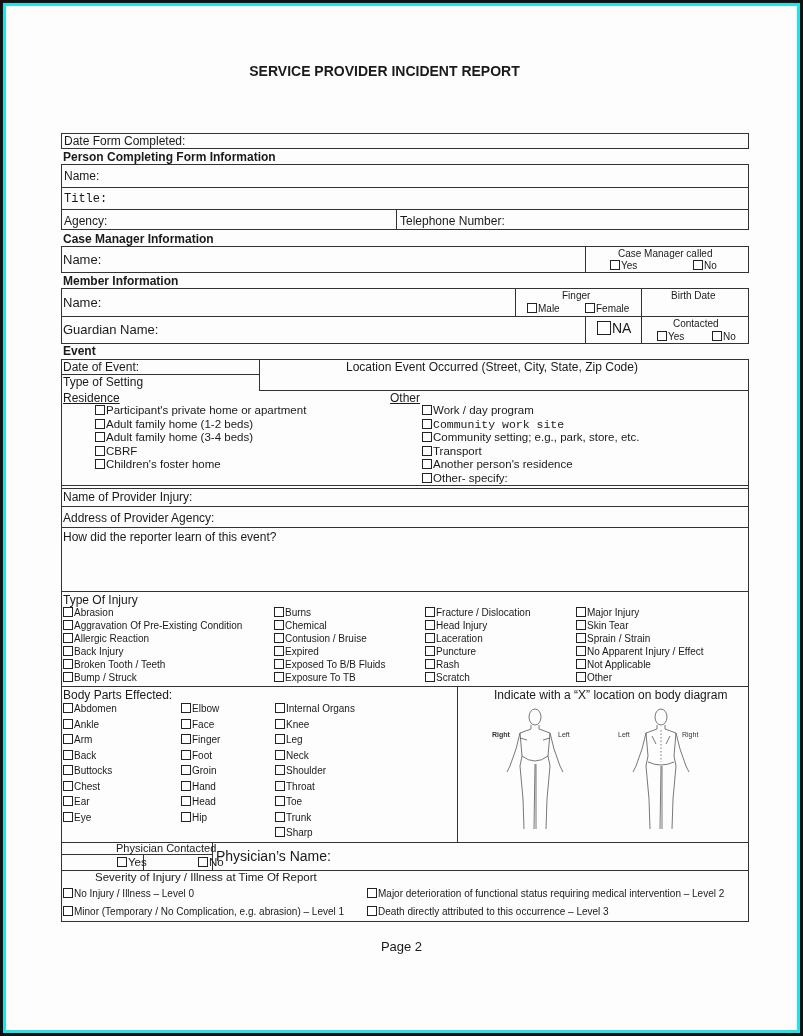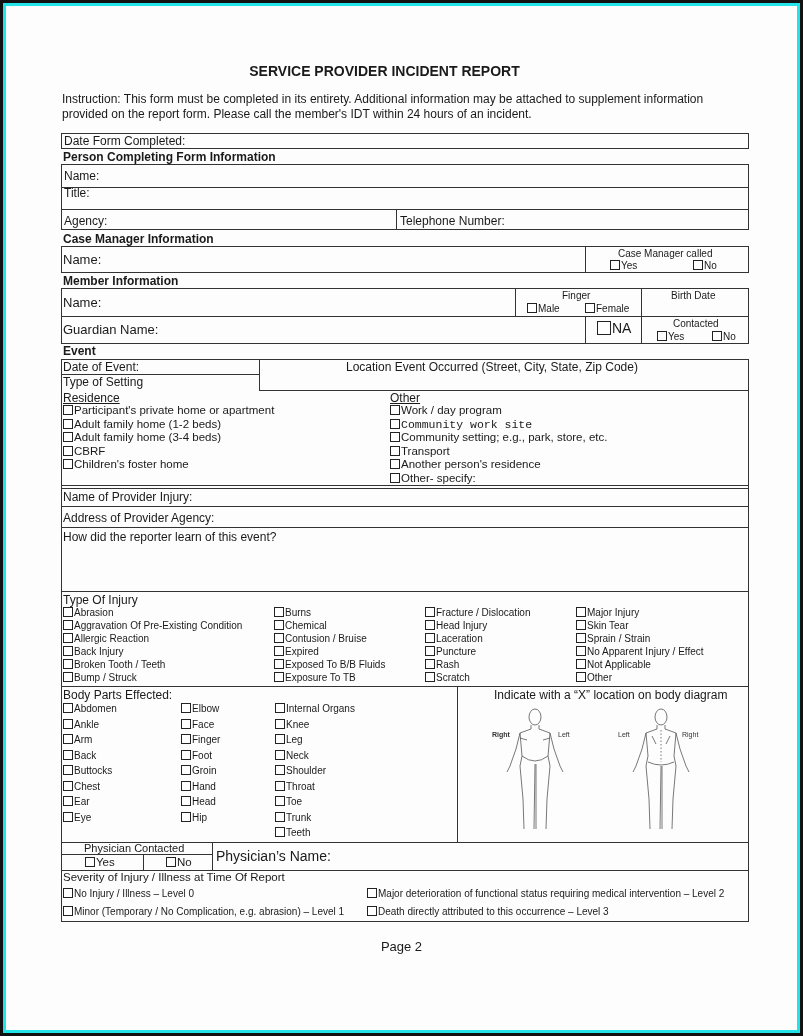--- a/index.html
+++ b/index.html
@@ -10,47 +10,46 @@
   .page { position: absolute; left: 6px; top: 6px; width: 791px; height: 1024px; background: #fdfdfd; }
   .abs { position: absolute; }
   .title { position: absolute; left: 0; width: 757px; top: 57px; text-align: center; font-weight: bold; font-size: 14px; }
   .instr { position: absolute; left: 56px; top: 86px; font-size: 12px; line-height: 15px; width: 690px; }
   .box { position: absolute; border: 1px solid #333; }
   .lbl { position: absolute; font-size: 12px; white-space: nowrap; }
   .sec { position: absolute; font-size: 12px; font-weight: bold; white-space: nowrap; }
   .cb { display: inline-block; width: 10px; height: 10px; border: 1px solid #222; vertical-align: -1px; margin-right: 1px; background: #fff; }
   .cb.big { width: 14px; height: 14px; vertical-align: -2px; }
   .ul { text-decoration: underline; }
-  .opt { position: absolute; font-size: 11.5px; white-space: nowrap; }
+  .opt { position: absolute; font-size: 11.5px; white-space: nowrap; padding-left: 32px; }
   .opt10 { position: absolute; font-size: 10px; white-space: nowrap; }
   .hl { position: absolute; height: 0; border-top: 1px solid #333; }
   .vl { position: absolute; width: 0; border-left: 1px solid #333; }
   .bodylbl { font-size: 8px; font-weight: bold; position: absolute; }
 </style>
 </head>
 <body>
 
 <div class="frame-outer"></div>
 <div class="frame-cyan"></div>
 
 <div class="page">
 
   <div class="title">SERVICE PROVIDER INCIDENT REPORT</div>
-  <div class="instr">Instruction: This form must be completed in its entirety.  Additional information may be attached to supplement information provided on the report form.  Please call the member's IDT within 24 hours of an incident.</div>
 
   <div class="box" style="left:55px;top:127px;width:688px;height:16px;"></div>
   <div class="lbl" style="left:58px;top:128px;">Date Form Completed:</div>
 
   <div class="sec" style="left:57px;top:144px;">Person Completing Form Information</div>
   <div class="box" style="left:55px;top:158px;width:688px;height:66px;"></div>
   <div class="hl" style="left:55px;top:181px;width:688px;"></div>
   <div class="hl" style="left:55px;top:203px;width:688px;"></div>
   <div class="vl" style="left:390px;top:203px;height:21px;"></div>
   <div class="lbl" style="left:58px;top:163px;">Name:</div>
-  <div class="lbl" style="left:58px;top:180px;">Title:</div>
+  <div class="lbl" style="left:58px;top:186px;font-family:Liberation Mono, monospace;">Title:</div>
   <div class="lbl" style="left:58px;top:208px;">Agency:</div>
   <div class="lbl" style="left:394px;top:208px;">Telephone Number:</div>
 
   <div class="sec" style="left:57px;top:226px;">Case Manager Information</div>
   <div class="box" style="left:55px;top:240px;width:688px;height:27px;"></div>
   <div class="vl" style="left:579px;top:240px;height:27px;"></div>
   <div class="lbl" style="left:57px;top:246px;font-size:13px;">Name:</div>
   <div class="opt10" style="left:612px;top:242px;">Case Manager called</div>
   <div class="opt10" style="left:604px;top:254px;"><span class="cb"></span><span>Yes</span></div>
   <div class="opt10" style="left:687px;top:254px;"><span class="cb"></span><span>No</span></div>
@@ -197,14 +196,14 @@
     <div class="opt10" style="left: 175px; top: 790px;"><span class="cb"></span><span>Head</span></div>
     <div class="opt10" style="left: 175px; top: 805.5px;"><span class="cb"></span><span>Hip</span></div>
     <div class="opt10" style="left: 269px; top: 697px;"><span class="cb"></span><span>Internal Organs</span></div>
     <div class="opt10" style="left: 269px; top: 712.5px;"><span class="cb"></span><span>Knee</span></div>
     <div class="opt10" style="left: 269px; top: 728px;"><span class="cb"></span><span>Leg</span></div>
     <div class="opt10" style="left: 269px; top: 743.5px;"><span class="cb"></span><span>Neck</span></div>
     <div class="opt10" style="left: 269px; top: 759px;"><span class="cb"></span><span>Shoulder</span></div>
     <div class="opt10" style="left: 269px; top: 774.5px;"><span class="cb"></span><span>Throat</span></div>
     <div class="opt10" style="left: 269px; top: 790px;"><span class="cb"></span><span>Toe</span></div>
     <div class="opt10" style="left: 269px; top: 805.5px;"><span class="cb"></span><span>Trunk</span></div>
-    <div class="opt10" style="left: 269px; top: 821px;"><span class="cb"></span><span>Teeth</span></div>
+    <div class="opt10" style="left: 269px; top: 821px;"><span class="cb"></span><span>Sharp</span></div>
   </div>
 
 </body></html>

